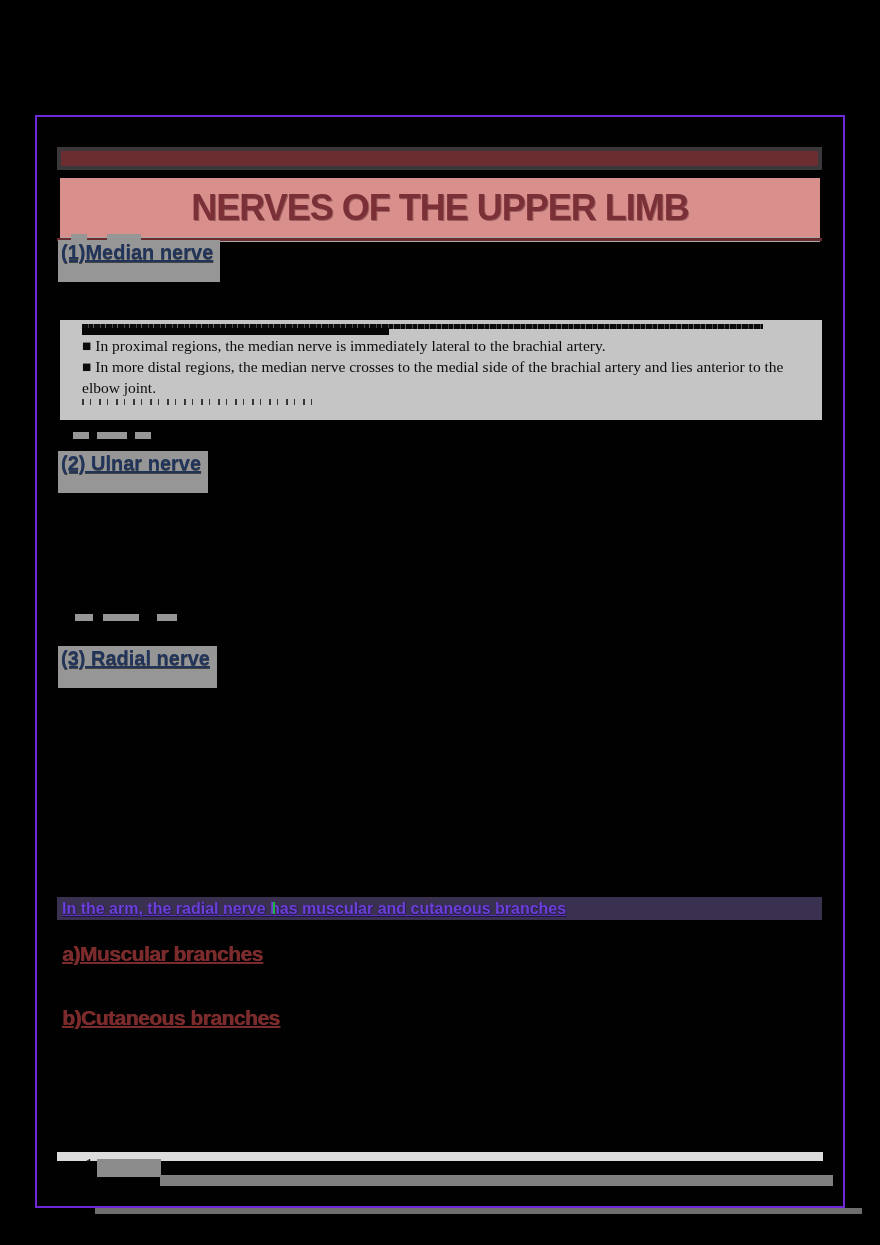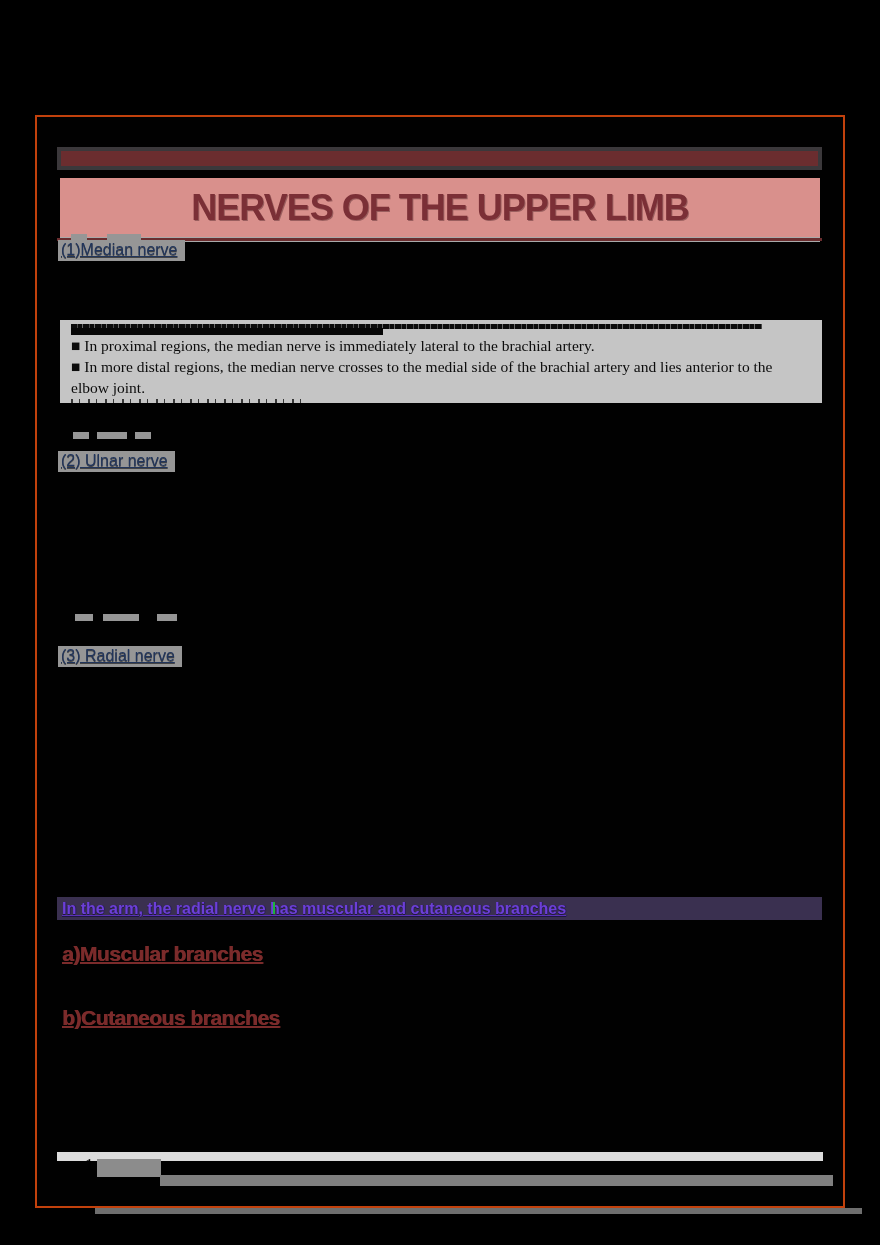--- a/index.html
+++ b/index.html
@@ -2,21 +2,21 @@
 <html><head>
 <meta charset="utf-8">
 <style>
   html,body{margin:0;padding:0;background:#000;}
   .stage{
     position:relative;width:880px;height:1245px;background:#000;overflow:hidden;
     font-family:"Liberation Sans",sans-serif;
   }
   .page{
     position:absolute;left:35px;top:115px;width:810px;height:1093px;
-    background:#010101;border:2px solid #c2410c;box-sizing:border-box;
+    background:#010101;border:2px solid #6d28d9;box-sizing:border-box;
   }
   .page-shadow{
     position:absolute;left:95px;top:1208px;width:767px;height:6px;background:#6e6e6e;
   }
   
   .top-bar{
     position:absolute;left:20px;top:30px;width:765px;height:23px;
     background:#6b2d2f;border:4px solid #3b383b;box-sizing:border-box;
   }
   
@@ -28,40 +28,40 @@
   .banner-title{
     font-size:36px;font-weight:bold;letter-spacing:-1px;color:#7b2f36;
     text-shadow:1px 1px 0 rgba(60,20,25,.4);
   }
   .thin-rule{
     position:absolute;left:20px;top:121px;width:765px;height:3px;background:#6b2d2f;
   }
   
   .nerve-heading{
     position:absolute;display:inline-block;background:#969696;color:#21355c;
-    font-size:16px;font-weight:normal;padding:1px 7px 2px 3px;
+    font-size:20px;font-weight:bold;padding:1px 7px 18px 3px;
     text-decoration:underline;text-decoration-color:#21355c;
     text-shadow:0 1px 0 rgba(0,0,0,.55);white-space:nowrap;
   }
   .h-median{left:21px;top:123px;}
   .h-ulnar{left:21px;top:334px;}
   .h-radial{left:21px;top:503px;margin-top:26px;}
   .frag{position:absolute;background:#969696;height:7px;}
   .frag.f1a{left:34px;top:117px;width:16px;}
   .frag.f1b{left:70px;top:117px;width:34px;}
   .frag.f2a{left:36px;top:315px;width:16px;}
   .frag.f2b{left:60px;top:315px;width:30px;}
   .frag.f2c{left:98px;top:315px;width:16px;}
   .frag.f3a{left:38px;top:497px;width:18px;}
   .frag.f3b{left:66px;top:497px;width:36px;}
   .frag.f3c{left:120px;top:497px;width:20px;}
   
   .info-box{
-    position:absolute;left:23px;top:203px;width:762px;height:83px;
-    background:#c5c5c5;box-sizing:border-box;padding:2px 8px 0 11px;overflow:hidden;
+    position:absolute;left:23px;top:203px;width:762px;height:100px;
+    background:#c5c5c5;box-sizing:border-box;padding:2px 8px 0 22px;overflow:hidden;
   }
   .redacted{position:relative;height:12px;margin-top:1px;}
   .redacted-full{
     position:absolute;left:0;top:1px;width:93%;height:5px;
     background:repeating-linear-gradient(90deg,#0b0b0b 0 6px,#4a4a4a 6px 7px,#0b0b0b 7px 11px,#6a6a6a 11px 12px);
   }
   .redacted-solid{
     position:absolute;left:0;top:5px;width:42%;height:7px;background:#060606;
   }
   .box-text{

